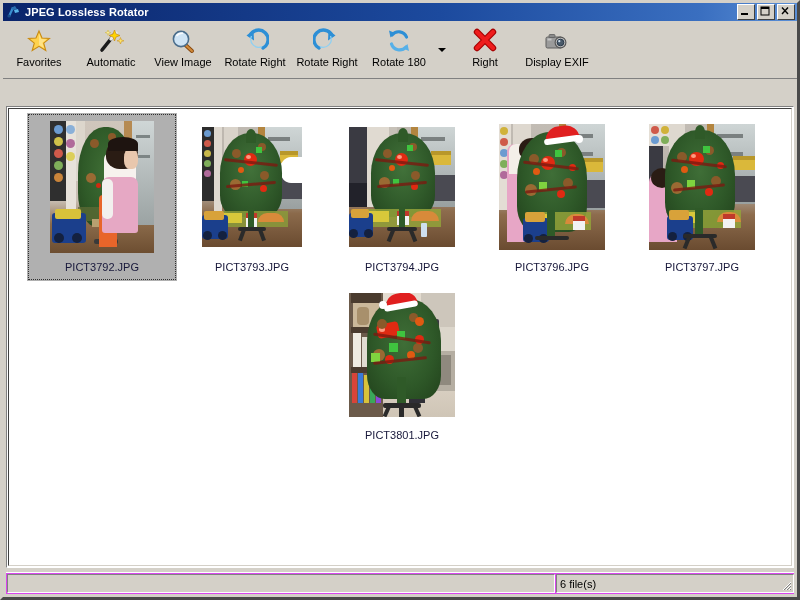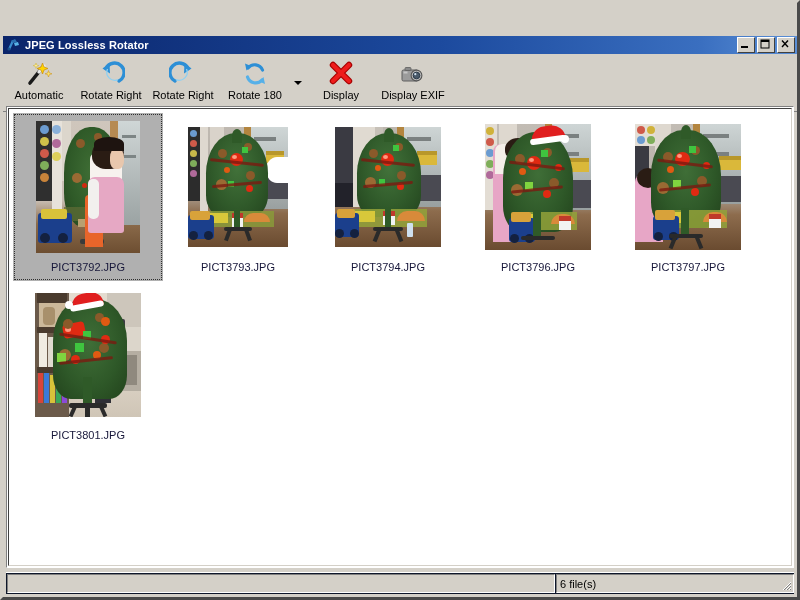--- a/index.html
+++ b/index.html
@@ -20,21 +20,20 @@
     border-bottom: 3px solid #4a4a4a;
   }
 
   
   .titlebar {
     height: 18px;
     background: linear-gradient(to right, #0a246a 0%, #1c4a9e 55%, #3a6fc0 88%, #5b8fd6 100%);
     display: flex; align-items: center;
     padding: 0 2px 0 2px;
     position: relative;
-    margin-top: 33px;
   }
   .title-icon {
     width: 16px; height: 14px;
     margin-right: 4px;
     position: relative;
     flex: 0 0 auto;
   }
   .title-icon svg { display: block; }
   .title-text {
     color: #ffffff;
@@ -197,20 +196,21 @@
     border: 1px solid #404040;
     border-right-color: #d4d0c8;
     border-bottom-color: #d4d0c8;
     box-sizing: border-box;
     overflow: hidden;
     padding: 4px 0 0 4px;
   }
   .grid {
     display: flex; flex-wrap: wrap;
     align-content: flex-start;
+    justify-content: center;
   }
   .thumb-cell {
     width: 150px; height: 168px;
     display: flex; flex-direction: column;
     align-items: center; justify-content: flex-start;
     box-sizing: border-box;
     padding-top: 6px;
     cursor: default;
     position: relative;
   }
@@ -235,21 +235,21 @@
     color: #17173a;
     margin-top: 7px;
     white-space: nowrap;
   }
 
   
   .statusbar {
     position: absolute;
     left: 3px; bottom: 3px;
     width: 788px; height: 22px;
-    background: #0f172a;
+    background: #d946ef;
     display: flex; align-items: stretch;
     box-sizing: border-box;
     border-top: 1px solid #ffffff;
   }
   .sb-pane {
     background: #d4d0c8;
     border-top: 1px solid #808080;
     border-left: 1px solid #808080;
     border-right: 1px solid #ffffff;
     border-bottom: 1px solid #ffffff;
@@ -300,34 +300,55 @@
       <div class="win-btn">
         <svg width="14" height="12" viewBox="0 0 14 12">
           <path d="M4 2.5 L10 9 M10 2.5 L4 9" stroke="#000" stroke-width="1.4" fill="none"></path>
         </svg>
       </div>
     </div>
   </div>
 
   <div class="toolbar">
 
+    <div class="tb-btn">
+      <span class="tb-ico">
+        <svg width="26" height="26" viewBox="0 0 26 26">
+          <path d="M13 3 L16 10 L23.5 10.4 L17.7 15.2 L19.8 22.5 L13 18.3 L6.2 22.5 L8.3 15.2 L2.5 10.4 L10 10 Z" fill="#ffd24d" stroke="#c98b13" stroke-width="1.1"></path>
+          <path d="M13 5.4 L15.2 11 L20.6 11.4 L16.4 14.8 L17.9 20 L13 16.9 Z" fill="#ffe89a" opacity="0.75"></path>
+        </svg>
+      </span>
+      <span class="tb-lbl">Favorites</span>
+    </div>
 
     <div class="tb-btn">
       <span class="tb-ico">
         <svg width="28" height="26" viewBox="0 0 28 26">
           <path d="M5 22 L17 7" stroke="#1a1a1a" stroke-width="3.6" stroke-linecap="round"></path>
           <path d="M14 11 L19 5" stroke="#e8e8e8" stroke-width="3.4" stroke-linecap="round"></path>
           <path d="M17.5 2 L19 6 L23 7.5 L19 9 L17.5 13 L16 9 L12 7.5 L16 6 Z" fill="#ffd400" stroke="#c98b13" stroke-width="0.7"></path>
           <path d="M23.5 9.5 L24.4 12 L27 12.8 L24.4 13.6 L23.5 16 L22.6 13.6 L20 12.8 L22.6 12 Z" fill="#ffe766" stroke="#c98b13" stroke-width="0.5"></path>
           <path d="M11 2 L11.7 4 L13.8 4.6 L11.7 5.3 L11 7.4 L10.3 5.3 L8.2 4.6 L10.3 4 Z" fill="#fff0a0" stroke="#c9a913" stroke-width="0.4"></path>
         </svg>
       </span>
       <span class="tb-lbl">Automatic</span>
     </div>
 
+    <div class="tb-btn">
+      <span class="tb-ico">
+        <svg width="26" height="26" viewBox="0 0 26 26">
+          <path d="M15 16.5 L22 23" stroke="#8a4a10" stroke-width="4" stroke-linecap="round"></path>
+          <path d="M15 16.5 L22 23" stroke="#d08a3a" stroke-width="2" stroke-linecap="round"></path>
+          <circle cx="11" cy="11" r="7.6" fill="#cfe4f5" stroke="#4a6d8c" stroke-width="1.6"></circle>
+          <circle cx="11" cy="11" r="7.6" fill="url(#g1)" opacity="0"></circle>
+          <path d="M6.5 8 A7 7 0 0 1 13 5.2" stroke="#ffffff" stroke-width="1.8" fill="none" opacity="0.85"></path>
+        </svg>
+      </span>
+      <span class="tb-lbl">View Image</span>
+    </div>
 
     <div class="tb-btn">
       <span class="tb-ico">
         <svg width="28" height="26" viewBox="0 0 28 26">
           <path d="M22 20 A9.5 9.5 0 1 0 9 7.5" fill="none" stroke="#2d8fd6" stroke-width="3.4" stroke-linecap="round"></path>
           <path d="M12.5 2 L5.5 7.6 L13 12.6 Z" fill="#2d8fd6"></path>
           <path d="M21 18.6 A8 8 0 0 1 10.5 8" fill="none" stroke="#8fd0f2" stroke-width="1.3"></path>
         </svg>
       </span>
       <span class="tb-lbl">Rotate Right</span>
@@ -360,21 +381,21 @@
       <i></i>
     </div>
 
     <div class="tb-btn">
       <span class="tb-ico">
         <svg width="26" height="26" viewBox="0 0 26 26">
           <path d="M5 4 L21 20 M21 4 L5 20" stroke="#a60000" stroke-width="6.4" stroke-linecap="round"></path>
           <path d="M5 4 L21 20 M21 4 L5 20" stroke="#ee1c1c" stroke-width="4.2" stroke-linecap="round"></path>
         </svg>
       </span>
-      <span class="tb-lbl">Display</span>
+      <span class="tb-lbl">Right</span>
     </div>
 
     <div class="tb-btn">
       <span class="tb-ico">
         <svg width="28" height="24" viewBox="0 0 28 24">
           <rect x="3" y="8" width="16" height="11" rx="1.5" fill="#9b9b9b" stroke="#5e5e5e" stroke-width="1"></rect>
           <rect x="6" y="5.5" width="6" height="3" rx="1" fill="#8a8a8a" stroke="#5e5e5e" stroke-width="0.8"></rect>
           <circle cx="17.5" cy="13.5" r="5.4" fill="#b5b5b5" stroke="#545454" stroke-width="1.1"></circle>
           <circle cx="17.5" cy="13.5" r="3.3" fill="#4a5a6a" stroke="#2a3a4a" stroke-width="1"></circle>
           <circle cx="16.3" cy="12.2" r="1.1" fill="#cfe0ef"></circle>

